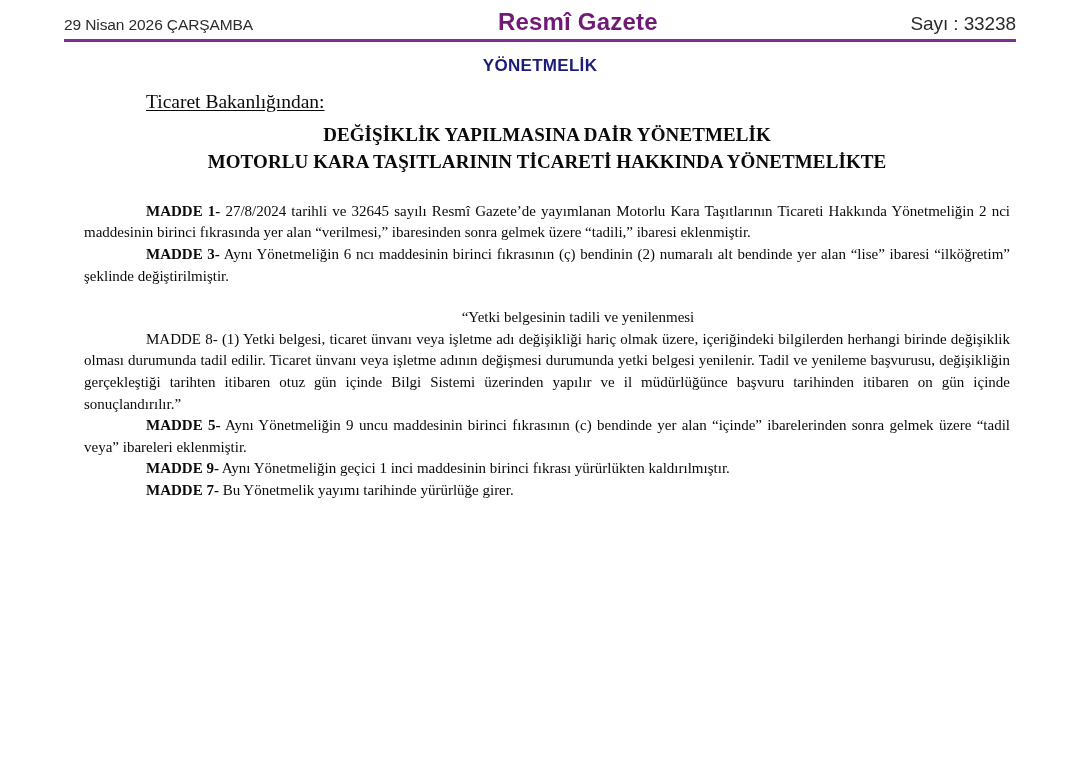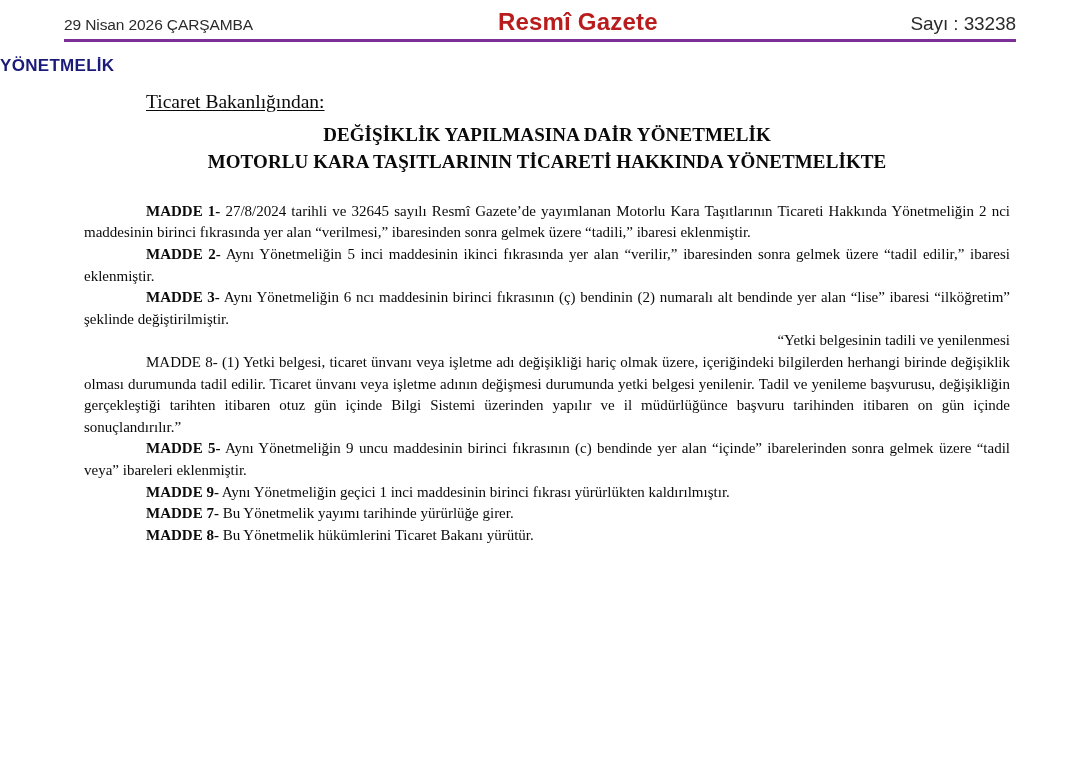--- a/index.html
+++ b/index.html
@@ -66,21 +66,21 @@
     height: 3px;
     background: #7c2f96;
   }
 
   
   .section-kind {
     position: absolute;
     left: 0;
     right: 0;
     top: 56px;
-    text-align: left;
+    text-align: center;
     font-family: "Liberation Sans", "DejaVu Sans", sans-serif;
     font-size: 17px;
     font-weight: bold;
     color: #1b1b7a;
     letter-spacing: 0.3px;
   }
 
   
   .content {
     position: absolute;
@@ -118,22 +118,23 @@
   p.art {
     margin: 0;
     text-align: justify;
     text-justify: inter-word;
     font-size: 15px;
     line-height: 1.44;
     text-indent: 62px;
     hyphens: none;
   }
   p.art.quote-head {
-    text-align: right;
+    text-align: center;
     text-indent: 62px;
+    margin-top: 20px;
   }
   p.art.quoted {
     text-indent: 62px;
   }
   p.art.short {
     text-align: left;
     text-indent: 62px;
   }
   .lbl {
     font-weight: bold;
@@ -141,53 +142,51 @@
   }
 </style>
 </head>
 <body>
 
 <div class="page">
 
   <div class="masthead">
     <div class="masthead-row">
       <div class="masthead-date">29 Nisan 2026 ÇARŞAMBA</div>
-      <div class="masthead-title" style="color: #b91c1c; text-align: right;">Resmî Gazete</div>
+      <div class="masthead-title" style="color: #701a75; text-align: right;">Resmî Gazete</div>
       <div class="masthead-issue">Sayı : 33238</div>
     </div>
   </div>
   <div class="masthead-rule" style="background: rgb(124, 47, 150);"></div>
 
   <div class="section-kind" style="color: rgb(27, 27, 122);">YÖNETMELİK</div>
 
   <div class="content">
 
     <p class="issuer"><span>Ticaret Bakanlığından:</span></p>
 
     <h1 class="doc-title">
       <span class="tline">DEĞİŞİKLİK YAPILMASINA DAİR YÖNETMELİK</span>
       <span class="tline">MOTORLU KARA TAŞITLARININ TİCARETİ HAKKINDA YÖNETMELİKTE</span>
     </h1>
 
     <div class="articles">
 
       <p class="art"><span class="lbl">MADDE 1-</span><span> 27/8/2024 tarihli ve 32645 sayılı Resmî Gazete’de yayımlanan Motorlu Kara Taşıtlarının Ticareti Hakkında Yönetmeliğin 2 nci maddesinin birinci fıkrasında yer alan “verilmesi,” ibaresinden sonra gelmek üzere “tadili,” ibaresi eklenmiştir.</span></p>
 
-      <p class="art"><span class="lbl">MADDE 2-</span><span> Aynı Yönetmeliğin 5 inci maddesinin ikinci fıkrasında yer alan “verilir,” ibaresinden sonra gelmek üzere “tadil edilir,” ibaresi eklenmiştir.</span></p>
 
       <p class="art"><span class="lbl">MADDE 3-</span><span> Aynı Yönetmeliğin 6 ncı maddesinin birinci fıkrasının (ç) bendinin (2) numaralı alt bendinde yer alan “lise” ibaresi “ilköğretim” şeklinde değiştirilmiştir.</span></p>
 
 
       <p class="art quote-head"><span>“Yetki belgesinin tadili ve yenilenmesi</span></p>
 
       <p class="art quoted"><span>MADDE 8- (1) Yetki belgesi, ticaret ünvanı veya işletme adı değişikliği hariç olmak üzere, içeriğindeki bilgilerden herhangi birinde değişiklik olması durumunda tadil edilir. Ticaret ünvanı veya işletme adının değişmesi durumunda yetki belgesi yenilenir. Tadil ve yenileme başvurusu, değişikliğin gerçekleştiği tarihten itibaren otuz gün içinde Bilgi Sistemi üzerinden yapılır ve il müdürlüğünce başvuru tarihinden itibaren on gün içinde sonuçlandırılır.”</span></p>
 
       <p class="art"><span class="lbl">MADDE 5-</span><span> Aynı Yönetmeliğin 9 uncu maddesinin birinci fıkrasının (c) bendinde yer alan “içinde” ibarelerinden sonra gelmek üzere “tadil veya” ibareleri eklenmiştir.</span></p>
 
       <p class="art"><span class="lbl">MADDE 9-</span><span> Aynı Yönetmeliğin geçici 1 inci maddesinin birinci fıkrası yürürlükten kaldırılmıştır.</span></p>
 
       <p class="art short"><span class="lbl">MADDE 7-</span><span> Bu Yönetmelik yayımı tarihinde yürürlüğe girer.</span></p>
 
-      <p class="art short"><span class="lbl">MADDE 8-</span><span> Bu Yönetmelik hükümlerini Ticaret Bakanı yürütür.</span></p>
 
     </div>
   </div>
 </div>
 
 </body></html>

